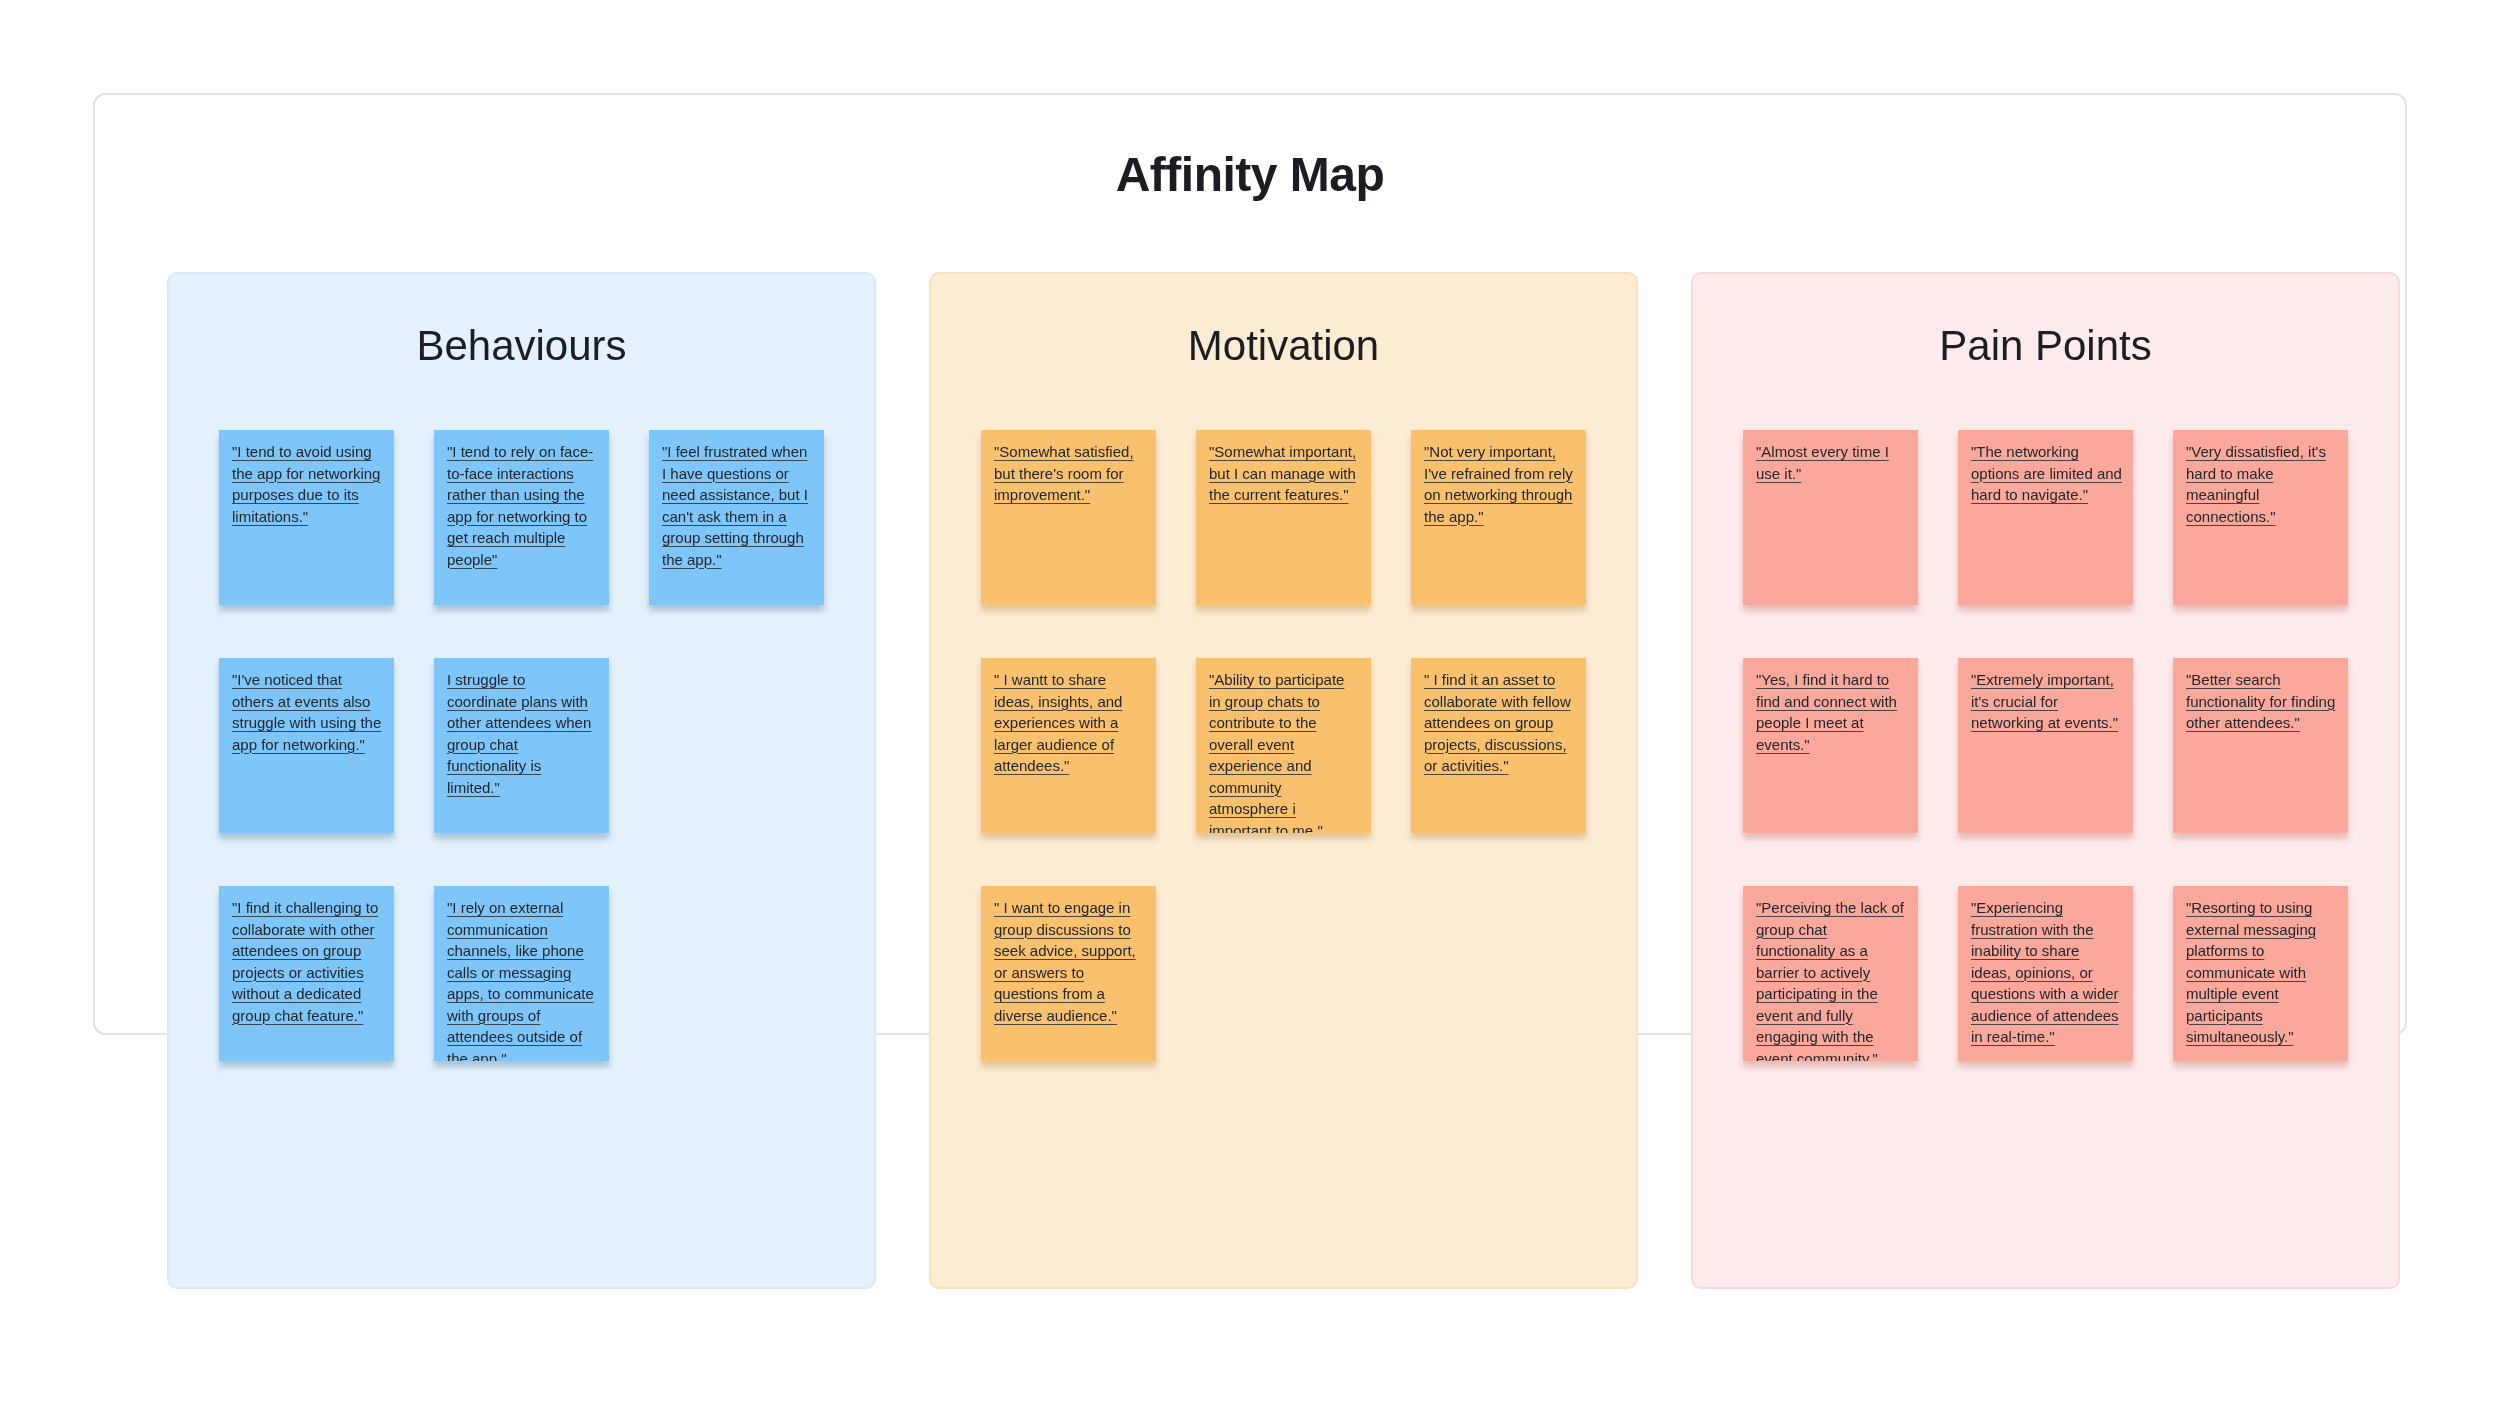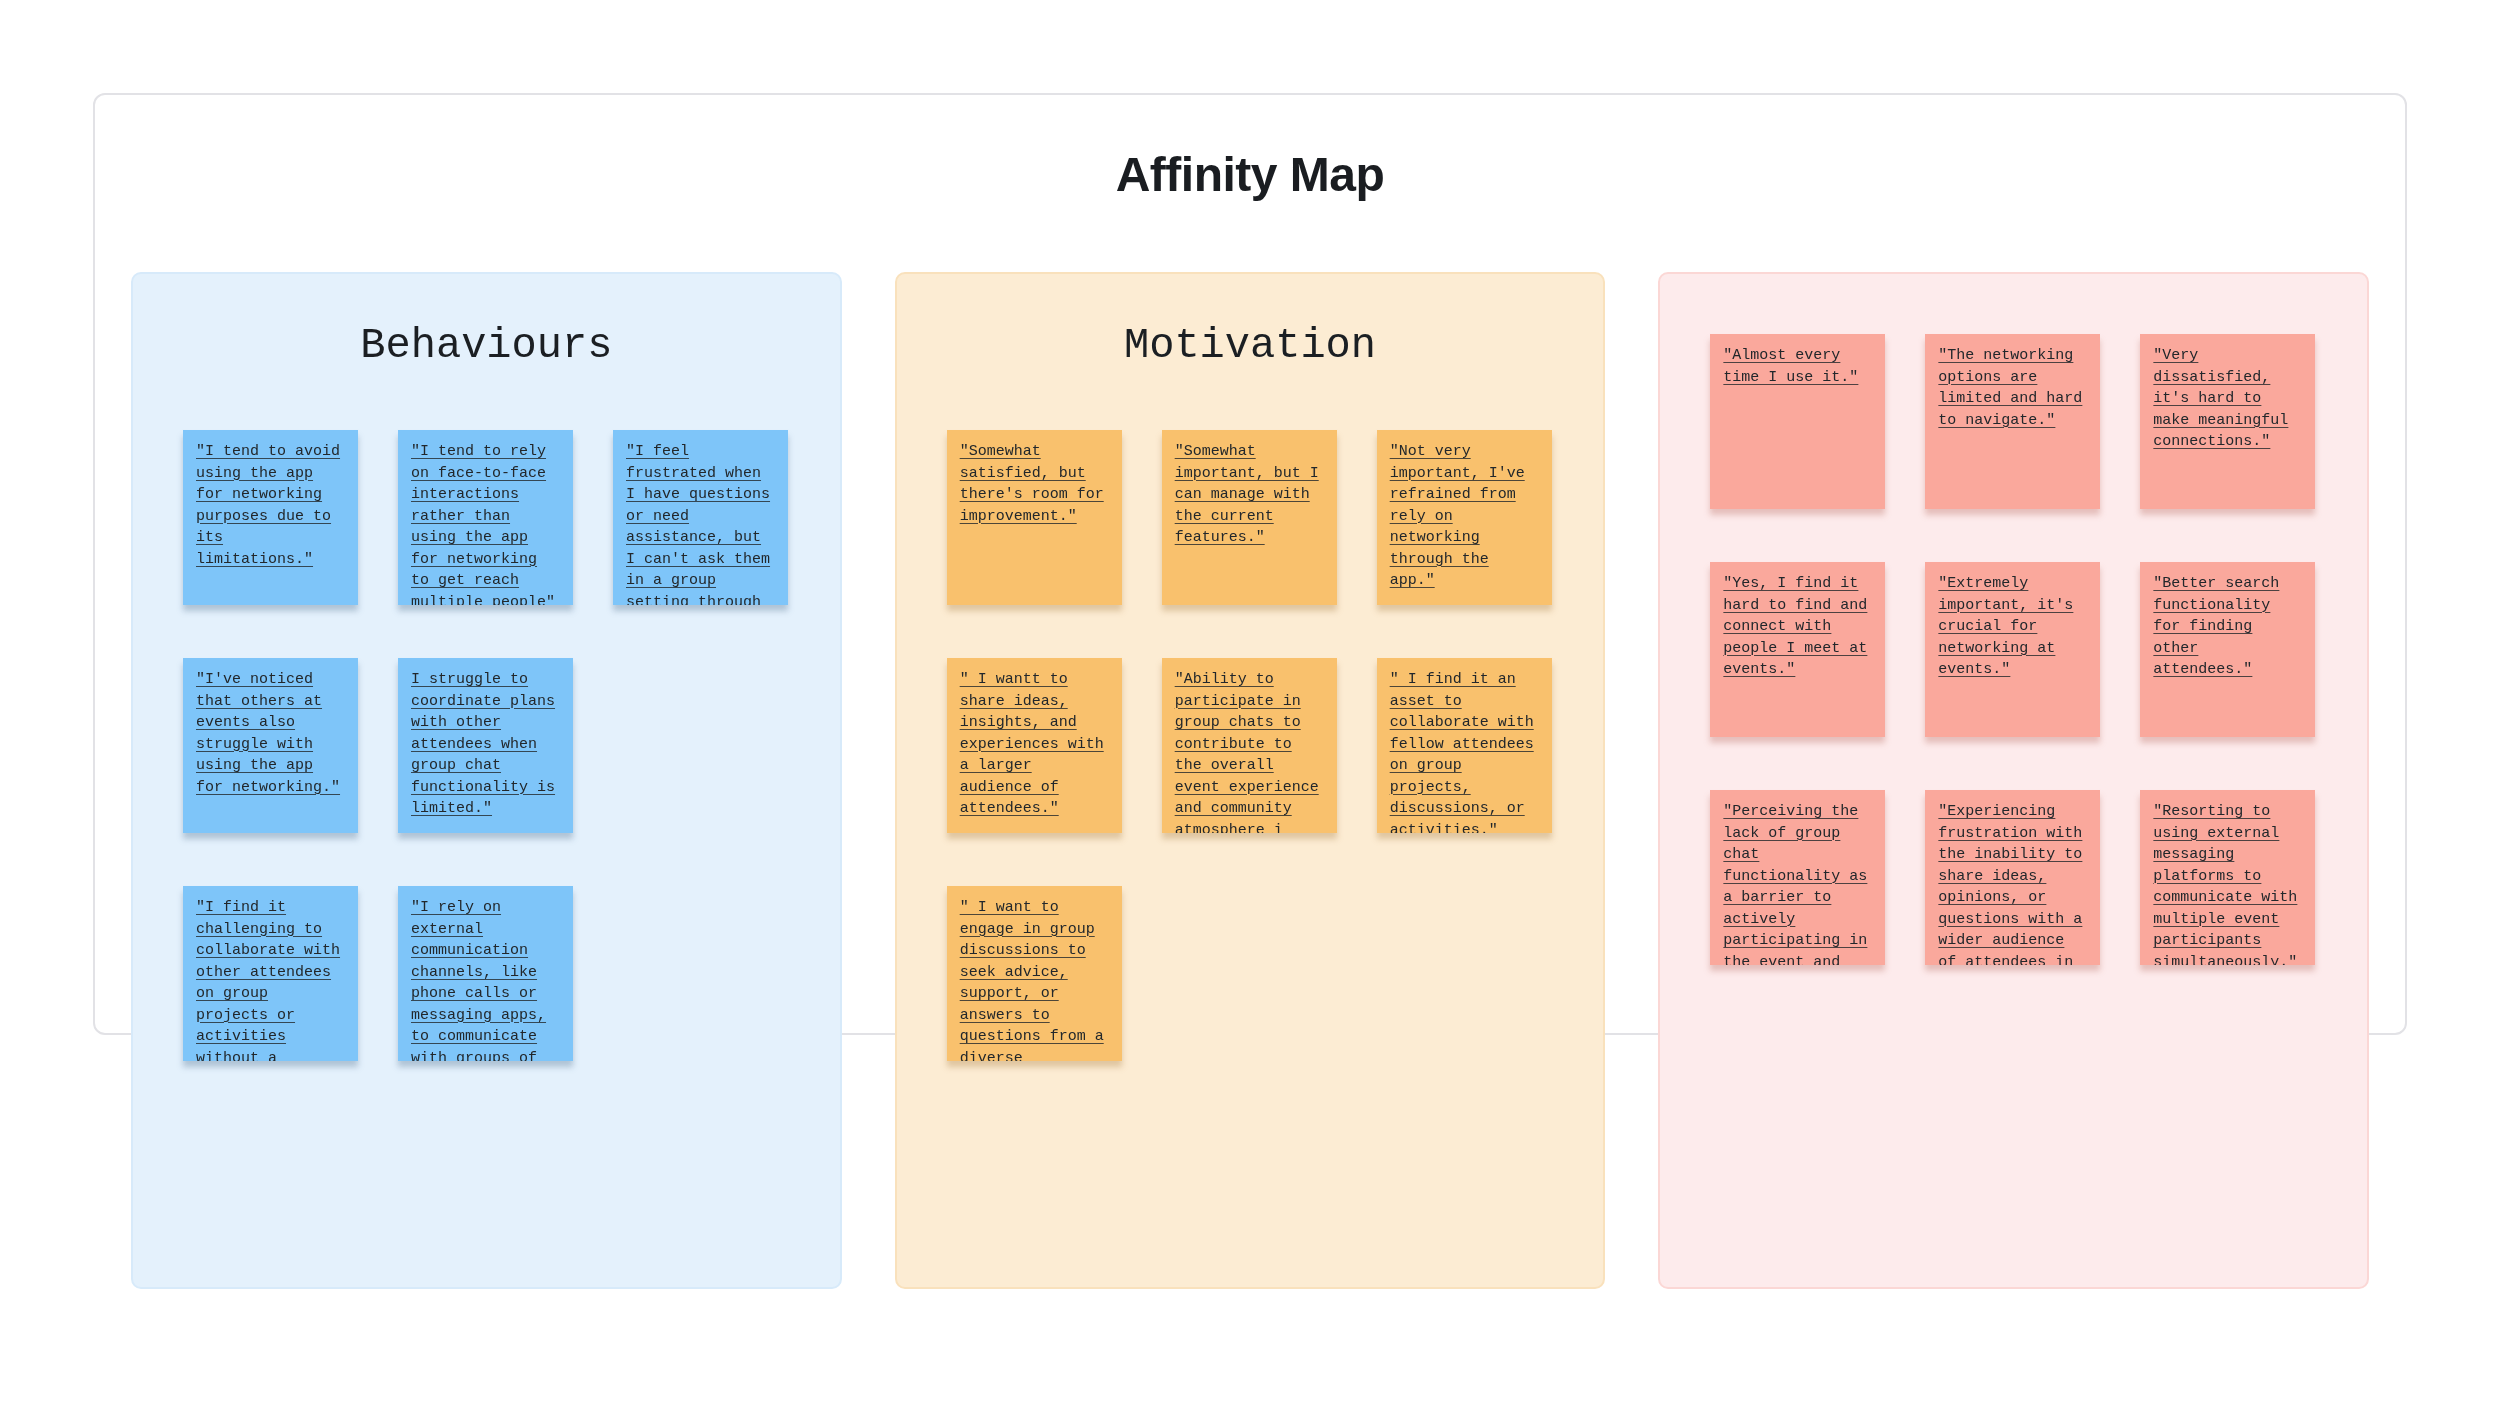--- a/index.html
+++ b/index.html
@@ -20,23 +20,22 @@
     text-align: center;
     font-size: 48px;
     font-weight: 700;
     letter-spacing: -0.5px;
     color: #1a1d21;
   }
 
   .panels {
     display: flex;
     gap: 53px;
-    padding: 0 36px;
+    padding: 0 72px;
     margin-top: 70px;
-    font-family: Liberation Mono, monospace;
   }
 
   .panel {
     flex: 1;
     height: 1017px;
     border-radius: 10px;
     background: var(--panel-bg);
     border: 2px solid var(--panel-border);
   }
 
@@ -119,20 +118,21 @@
             <div class="note"><span class="note-text">"Ability to participate in group chats to contribute to the overall event experience and community atmosphere i important to me."</span></div>
             <div class="note"><span class="note-text">" I find it an asset to collaborate with fellow attendees on group projects, discussions, or activities."</span></div>
           </div>
           <div class="note-row">
             <div class="note"><span class="note-text">" I want to engage in group discussions to seek advice, support, or answers to questions from a diverse audience."</span></div>
           </div>
         </div>
     </section>
 
     <section class="panel" style="--panel-bg: #fdebec; --panel-border: #fbd7d5; --note-bg: #faa89c; --note-shadow: rgba(190,115,105,0.38);">
+      <h2 class="panel-title">Pain Points</h2>
       <div class="notes-area">
           <div class="note-row">
             <div class="note"><span class="note-text">"Almost every time I use it."</span></div>
             <div class="note"><span class="note-text">"The networking options are limited and hard to navigate."</span></div>
             <div class="note"><span class="note-text">"Very dissatisfied, it's hard to make meaningful connections."</span></div>
           </div>
           <div class="note-row">
             <div class="note"><span class="note-text">"Yes, I find it hard to find and connect with people I meet at events."</span></div>
             <div class="note"><span class="note-text">"Extremely important, it's crucial for networking at events."</span></div>
             <div class="note"><span class="note-text">"Better search functionality for finding other attendees."</span></div>

